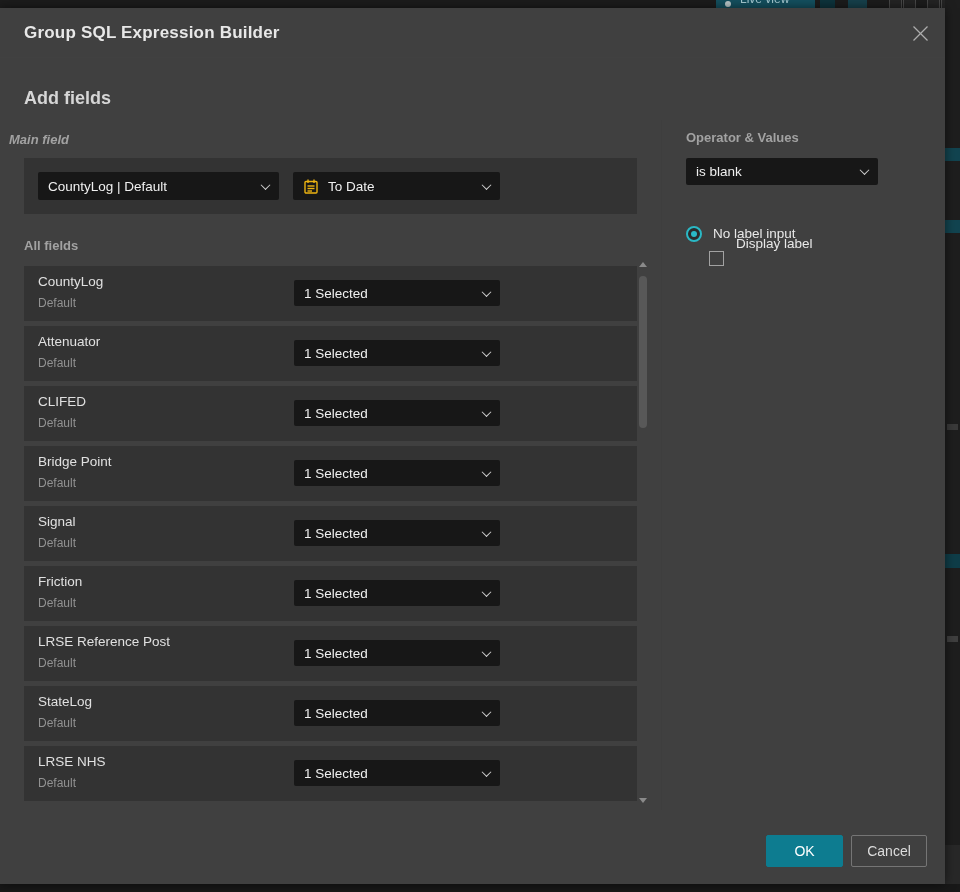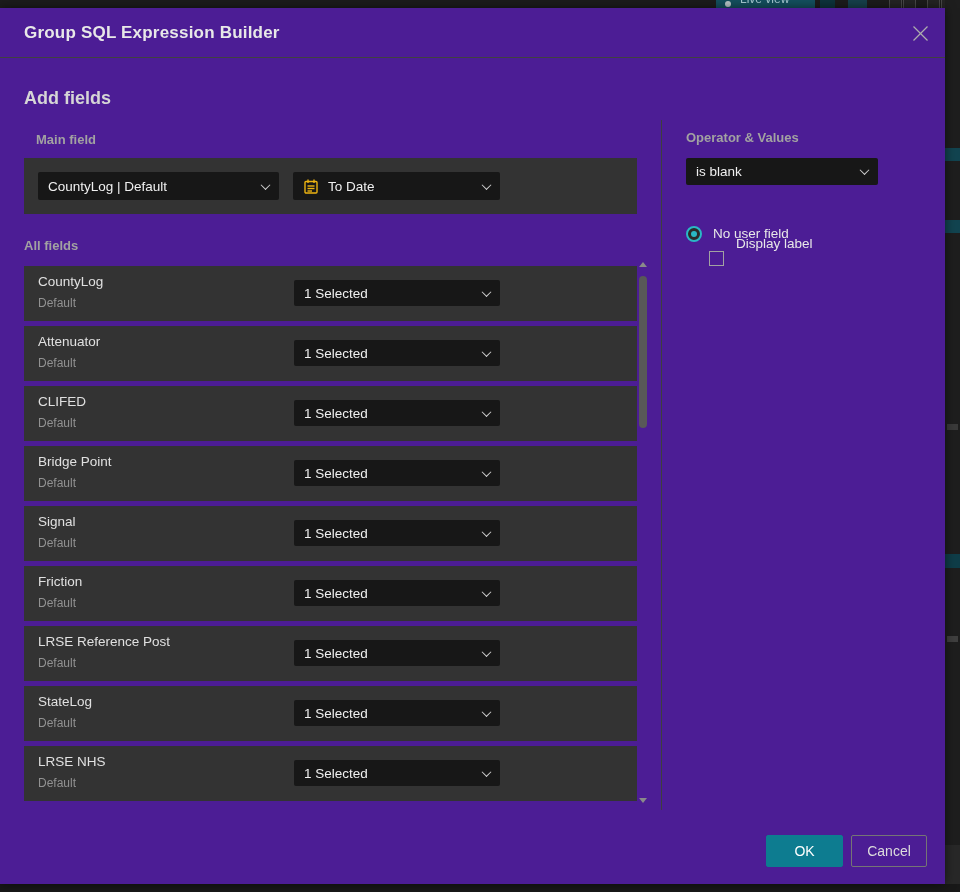--- a/index.html
+++ b/index.html
@@ -25,21 +25,21 @@
   .sliver { position:absolute; left:945px; width:15px; }
   .sliver.t1 { top:148px; height:13px; background:#124450; }
   .sliver.t2 { top:220px; height:13px; background:#124450; }
   .sliver.t3 { top:554px; height:14px; background:#0f3d48; }
   .sliver.g1 { top:424px; height:6px; left:947px; width:11px; background:#3a3a3a; }
   .sliver.g2 { top:636px; height:6px; left:947px; width:11px; background:#3f3f3f; }
   .sliver.g3 { top:845px; height:39px; background:#282828; }
   .bottom-strip { position:absolute; left:0; top:884px; width:960px; height:8px; background:#181818; }
 
   
-  .modal { position:absolute; left:0; top:8px; width:945px; height:876px; background:#4c1d95; box-shadow:0 0 10px rgba(0,0,0,.55); }
+  .modal { position:absolute; left:0; top:8px; width:945px; height:876px; background:#404040; box-shadow:0 0 10px rgba(0,0,0,.55); }
   .modal-header { position:absolute; left:0; top:0; width:100%; height:50px; border-bottom:1px solid #414141; }
   .modal-title { position:absolute; left:24px; top:0; line-height:50px; font-size:17px; font-weight:600; color:#e8e8e8; letter-spacing:.2px; }
   .close-btn { position:absolute; right:13px; top:13px; width:24px; height:24px; cursor:pointer; display:flex; align-items:center; justify-content:center; }
 
   .section-title { position:absolute; left:24px; font-size:18px; font-weight:700; color:#d6d6d6; }
   .group-label { position:absolute; font-size:13px; font-weight:700; color:#a2a2a2; }
 
   
   .dropdown {
     position:absolute; background:#171717; border-radius:2px;
@@ -111,21 +111,21 @@
       <div class="close-btn">
         <svg width="17" height="17" viewBox="0 0 17 17">
           <line x1="1.5" y1="1.5" x2="15.5" y2="15.5" stroke="#adadad" stroke-width="1.2"></line>
           <line x1="15.5" y1="1.5" x2="1.5" y2="15.5" stroke="#adadad" stroke-width="1.2"></line>
         </svg>
       </div>
     </div>
 
     <div class="section-title" style="top:80px;">Add fields</div>
 
-    <div class="group-label" style="left:36px; top:124px;">Main field</div>
+    <div class="group-label" style="left:9px; top:124px;font-style:italic;">Main field</div>
     <div class="main-bar">
       <div class="dropdown" style="left:269px; top:14px; width:207px; height:28px;">
         <span class="cal-icon">
           <svg width="16" height="17" viewBox="0 0 16 17">
             <g fill="none" stroke="#edb412" stroke-width="1.4">
               <rect x="2" y="3.5" width="12" height="11.5" rx="1"></rect>
               <line x1="5" y1="1.5" x2="5" y2="5"></line>
               <line x1="11" y1="1.5" x2="11" y2="5"></line>
               <line x1="4.5" y1="8" x2="11.5" y2="8"></line>
               <line x1="4.5" y1="10.5" x2="11.5" y2="10.5"></line>
@@ -233,21 +233,21 @@
 
     <div class="group-label" style="left:686px; top:122px;">Operator &amp; Values</div>
     <div class="dropdown" style="left:686px; top:150px; width:192px; height:27px;">
       <span class="dd-text">is blank</span>
       <span class="chevron"></span>
     </div>
 
     <div class="radio-outer checked">
       <span class="radio-dot"></span>
     </div>
-    <div class="radio-label">No user field</div>
+    <div class="radio-label">No label input</div>
 
     <div class="checkbox"></div>
     <div class="checkbox-label">Display label</div>
 
     <div class="btn btn-ok">OK</div>
     <div class="btn btn-cancel">Cancel</div>
 
   </div>
 </div>
 

